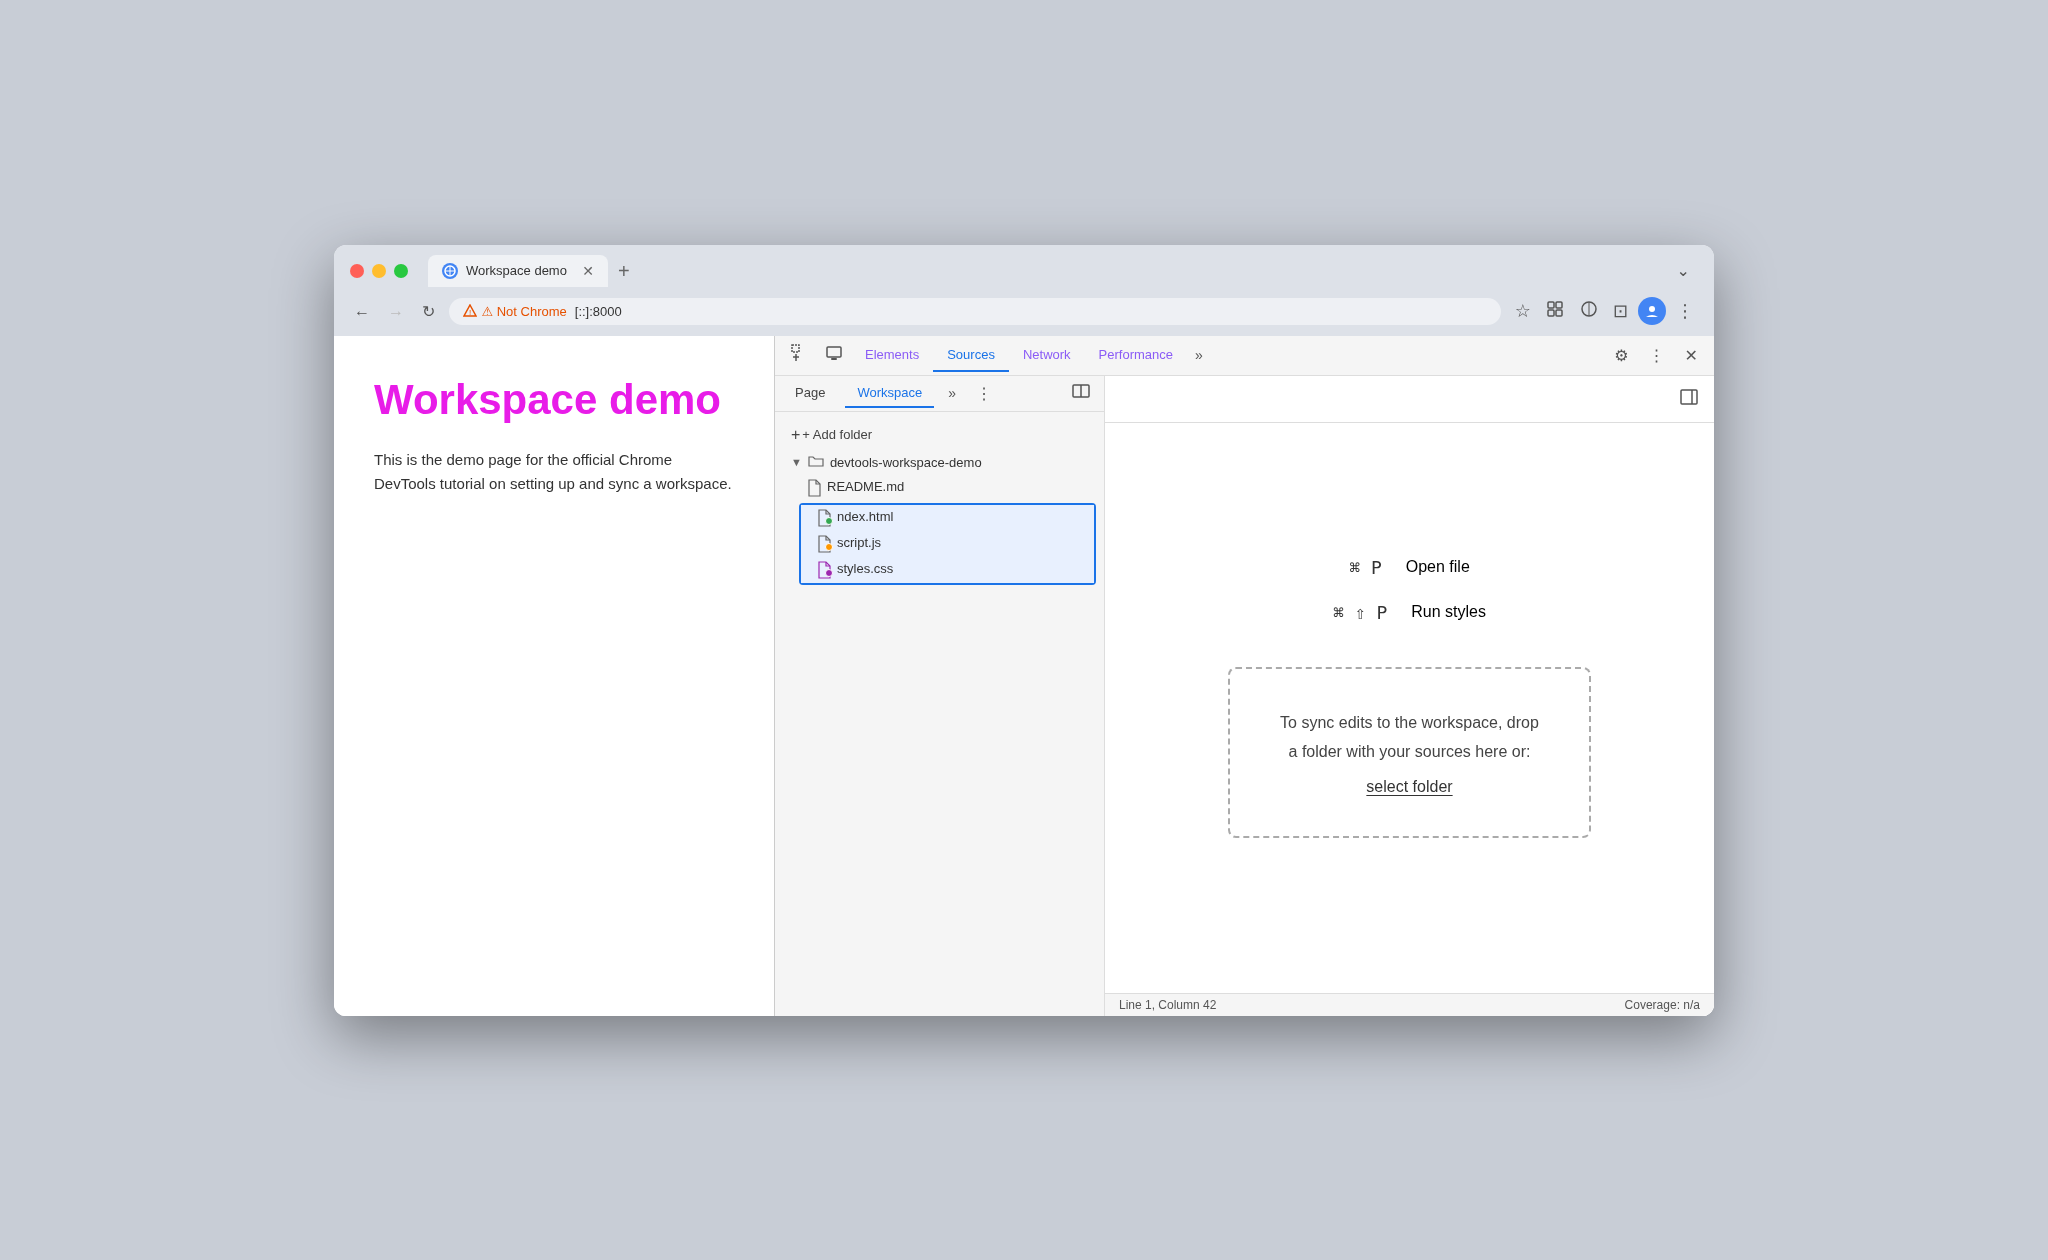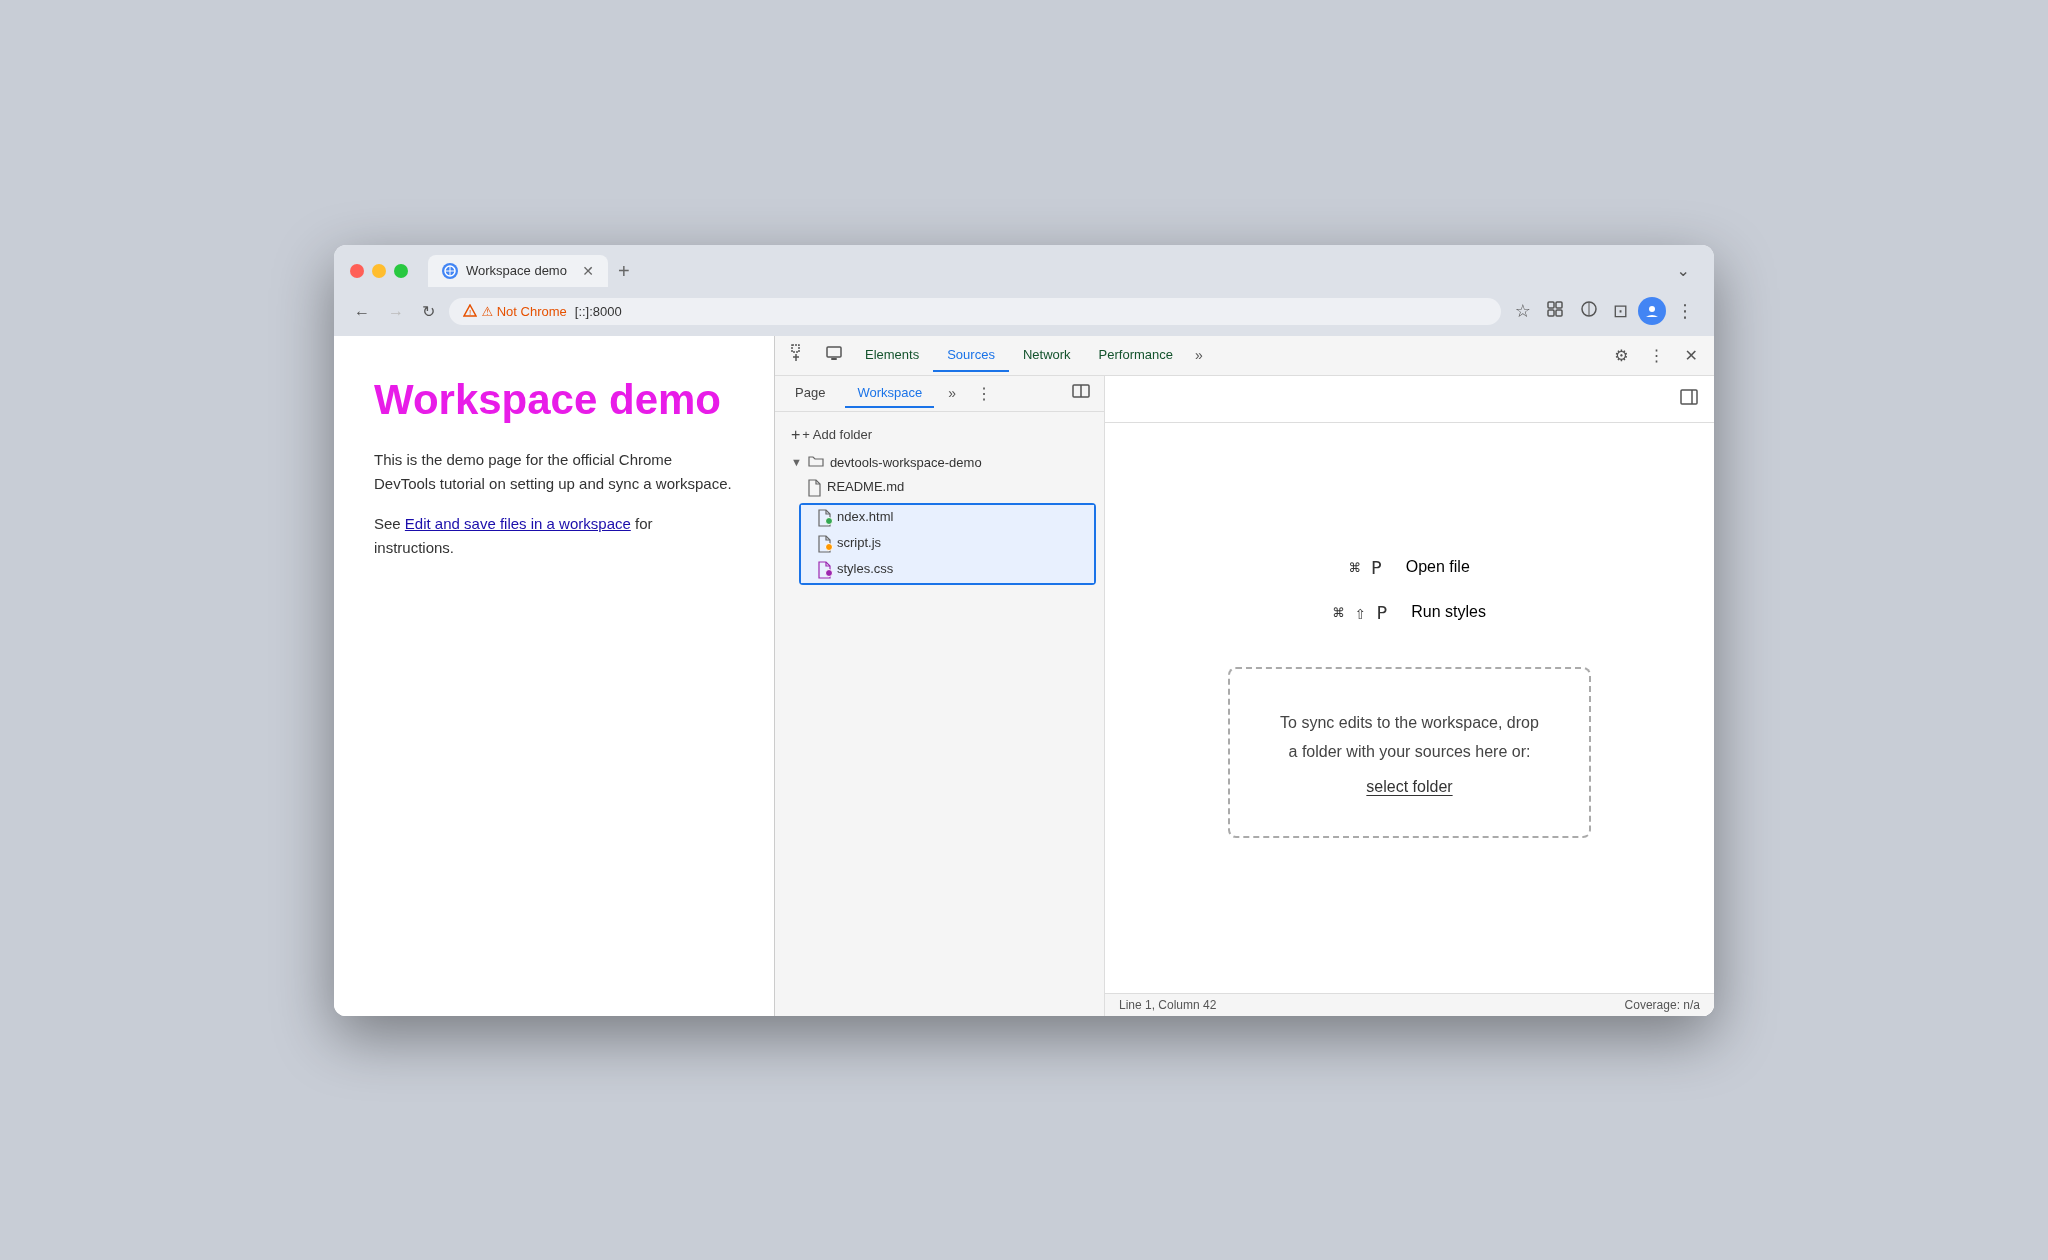--- a/index.html
+++ b/index.html
@@ -226,21 +226,21 @@
       font-size: 16px;
       cursor: pointer;
       padding: 4px 8px;
       background: none;
       border: none;
     }
 
     .devtools-tab {
       padding: 8px 14px;
       font-size: 13px;
-      color: #14532d;
+      color: #8b5cf6;
       cursor: pointer;
       border-bottom: 2px solid transparent;
       white-space: nowrap;
     }
 
     .devtools-tab.active {
       color: #1a73e8;
       border-bottom: 2px solid #1a73e8;
     }
 
@@ -568,23 +568,20 @@
       </div>
       <button class="browser-action-btn">⋮</button>
     </div>
   </div>
 
   <div class="main-content">
 
     <div class="page-content">
       <h1 class="page-title">Workspace demo</h1>
       <p class="page-description">This is the demo page for the official Chrome DevTools tutorial on setting up and sync a workspace.</p>
-      <p class="page-link-text">
-        <span>See </span><a class="page-link">Edit and save files in a workspace</a><span> for instructions.</span>
-      </p>
     </div>
 
     <div class="devtools">
 
       <div class="devtools-tabs">
         <button class="devtools-icon-btn">
           <svg width="18" height="18" viewBox="0 0 18 18">
               <rect x="1" y="1" width="7" height="7" fill="none" stroke="#555" stroke-width="1.5" stroke-dasharray="2,1"></rect>
               <line x1="5" y1="10" x2="5" y2="17" stroke="#555" stroke-width="1.5"></line>
               <line x1="2" y1="13" x2="8" y2="13" stroke="#555" stroke-width="1.5"></line>

